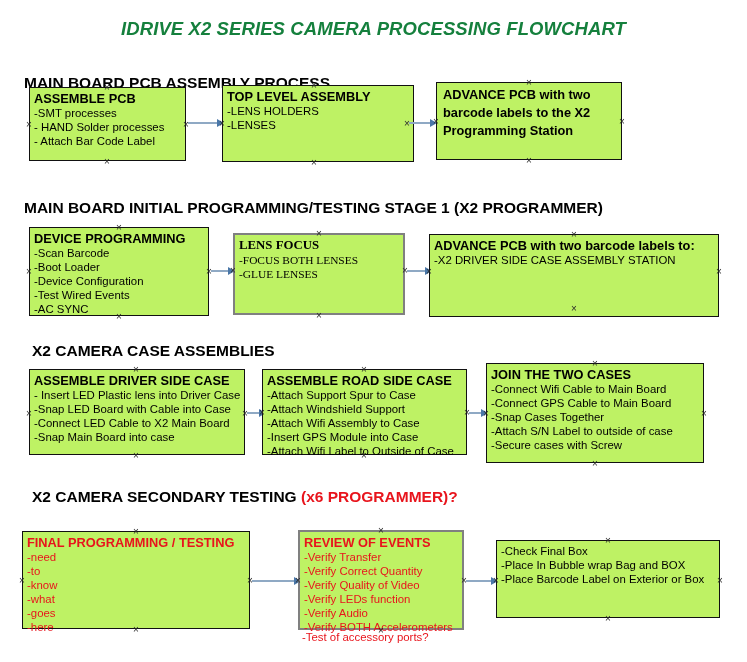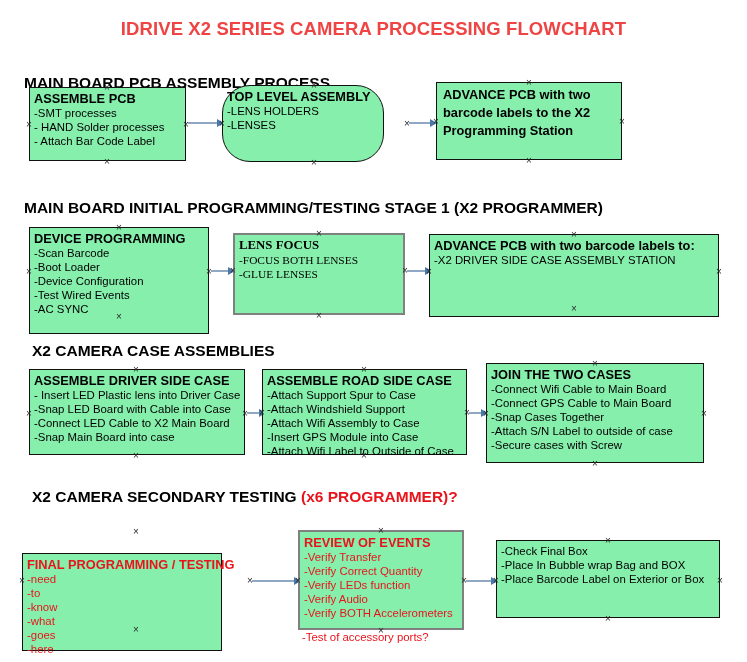--- a/index.html
+++ b/index.html
@@ -20,38 +20,39 @@
     width: 747px;
     height: 662px;
   }
   .doc-title {
     position: absolute;
     left: 0; top: 18px;
     width: 747px;
     text-align: center;
     font-size: 18.5px;
     font-weight: bold;
-    color: #ef4444;
+    color: #15803d;
     letter-spacing: 0.1px;
     white-space: nowrap;
+    font-style: italic;
   }
   .section-head {
     position: absolute;
     font-size: 15.5px;
     font-weight: bold;
     color: #000000;
     white-space: nowrap;
   }
   .section-head .red-part {
     color: #e8141c;
   }
   
   .node {
     position: absolute;
-    background: #86efac;
+    background: #bef264;
     box-sizing: border-box;
     overflow: visible;
   }
   .node.b-black { border: 1.5px solid #111111; }
   .node.b-gray  { border: 2px solid #808080; }
   .node-title {
     font-size: 12.8px;
     font-weight: bold;
     line-height: 15px;
     color: #000000;
@@ -127,21 +128,21 @@
     </div>
   </div>
   <div class="handle" style="left:107px; top:87px;"></div>
   <div class="handle" style="left:107px; top:161px;"></div>
   <div class="handle" style="left:29px; top:124px;"></div>
   <div class="handle" style="left:186px; top:124px;"></div>
 
   <div class="arrow-line" style="left:188px; top:122px; width:31px;"></div>
   <div class="arrow-head" style="left:217px; top:118.5px;"></div>
 
-  <div class="node b-black" style="left:222px; top:85px; width:162px; height:77px;border-radius:28px;">
+  <div class="node b-black" style="left:222px; top:85px; width:192px; height:77px;">
     <div class="node-inner">
       <div class="node-title">TOP LEVEL ASSEMBLY</div>
       <div class="node-line">-LENS HOLDERS</div>
       <div class="node-line">-LENSES</div>
     </div>
   </div>
   <div class="handle" style="left:314px; top:85px;"></div>
   <div class="handle" style="left:314px; top:162px;"></div>
   <div class="handle" style="left:222px; top:123px;"></div>
   <div class="handle" style="left:407px; top:123px;"></div>
@@ -156,21 +157,21 @@
   </div>
   <div class="handle" style="left:529px; top:82px;"></div>
   <div class="handle" style="left:529px; top:160px;"></div>
   <div class="handle" style="left:436px; top:121px;"></div>
   <div class="handle" style="left:622px; top:121px;"></div>
 
   <div class="section-head" style="left:24px; top:199px;">
     <span>MAIN BOARD INITIAL PROGRAMMING/TESTING STAGE 1 (X2 PROGRAMMER)</span>
   </div>
 
-  <div class="node b-black" style="left:29px; top:227px; width:180px; height:107px;">
+  <div class="node b-black" style="left:29px; top:227px; width:180px; height:89px;">
     <div class="node-inner">
       <div class="node-title">DEVICE PROGRAMMING</div>
       <div class="node-line">-Scan Barcode</div>
       <div class="node-line">-Boot Loader</div>
       <div class="node-line">-Device Configuration</div>
       <div class="node-line">-Test Wired Events</div>
       <div class="node-line">-AC SYNC</div>
     </div>
   </div>
   <div class="handle" style="left:119px; top:227px;"></div>
@@ -258,21 +259,21 @@
   </div>
   <div class="handle" style="left:595px; top:363px;"></div>
   <div class="handle" style="left:595px; top:463px;"></div>
   <div class="handle" style="left:486px; top:413px;"></div>
   <div class="handle" style="left:704px; top:413px;"></div>
 
   <div class="section-head" style="left:32px; top:488px;">
     <span>X2 CAMERA SECONDARY TESTING </span><span class="red-part">(x6 PROGRAMMER)?</span>
   </div>
 
-  <div class="node b-black red" style="left:22px; top:553px; width:200px; height:98px;">
+  <div class="node b-black red" style="left:22px; top:531px; width:228px; height:98px;">
     <div class="node-inner">
       <div class="node-title">FINAL PROGRAMMING / TESTING</div>
       <div class="node-line">-need</div>
       <div class="node-line">-to</div>
       <div class="node-line">-know</div>
       <div class="node-line">-what</div>
       <div class="node-line">-goes</div>
       <div class="node-line">-here</div>
     </div>
   </div>
@@ -282,20 +283,21 @@
   <div class="handle" style="left:250px; top:580px;"></div>
 
   <div class="arrow-line" style="left:252px; top:580px; width:44px;"></div>
   <div class="arrow-head" style="left:294px; top:576.5px;"></div>
 
   <div class="node b-gray red" style="left:298px; top:530px; width:166px; height:100px;">
     <div class="node-inner">
       <div class="node-title">REVIEW OF EVENTS</div>
       <div class="node-line">-Verify Transfer</div>
       <div class="node-line">-Verify Correct Quantity</div>
+      <div class="node-line">-Verify Quality of Video</div>
       <div class="node-line">-Verify LEDs function</div>
       <div class="node-line">-Verify Audio</div>
       <div class="node-line">-Verify BOTH Accelerometers</div>
     </div>
   </div>
   <div class="overflow-line" style="left:302px; top:630px;">-Test of accessory ports?</div>
   <div class="handle" style="left:381px; top:530px;"></div>
   <div class="handle" style="left:381px; top:630px;"></div>
   <div class="handle" style="left:298px; top:580px;"></div>
   <div class="handle" style="left:464px; top:580px;"></div>

